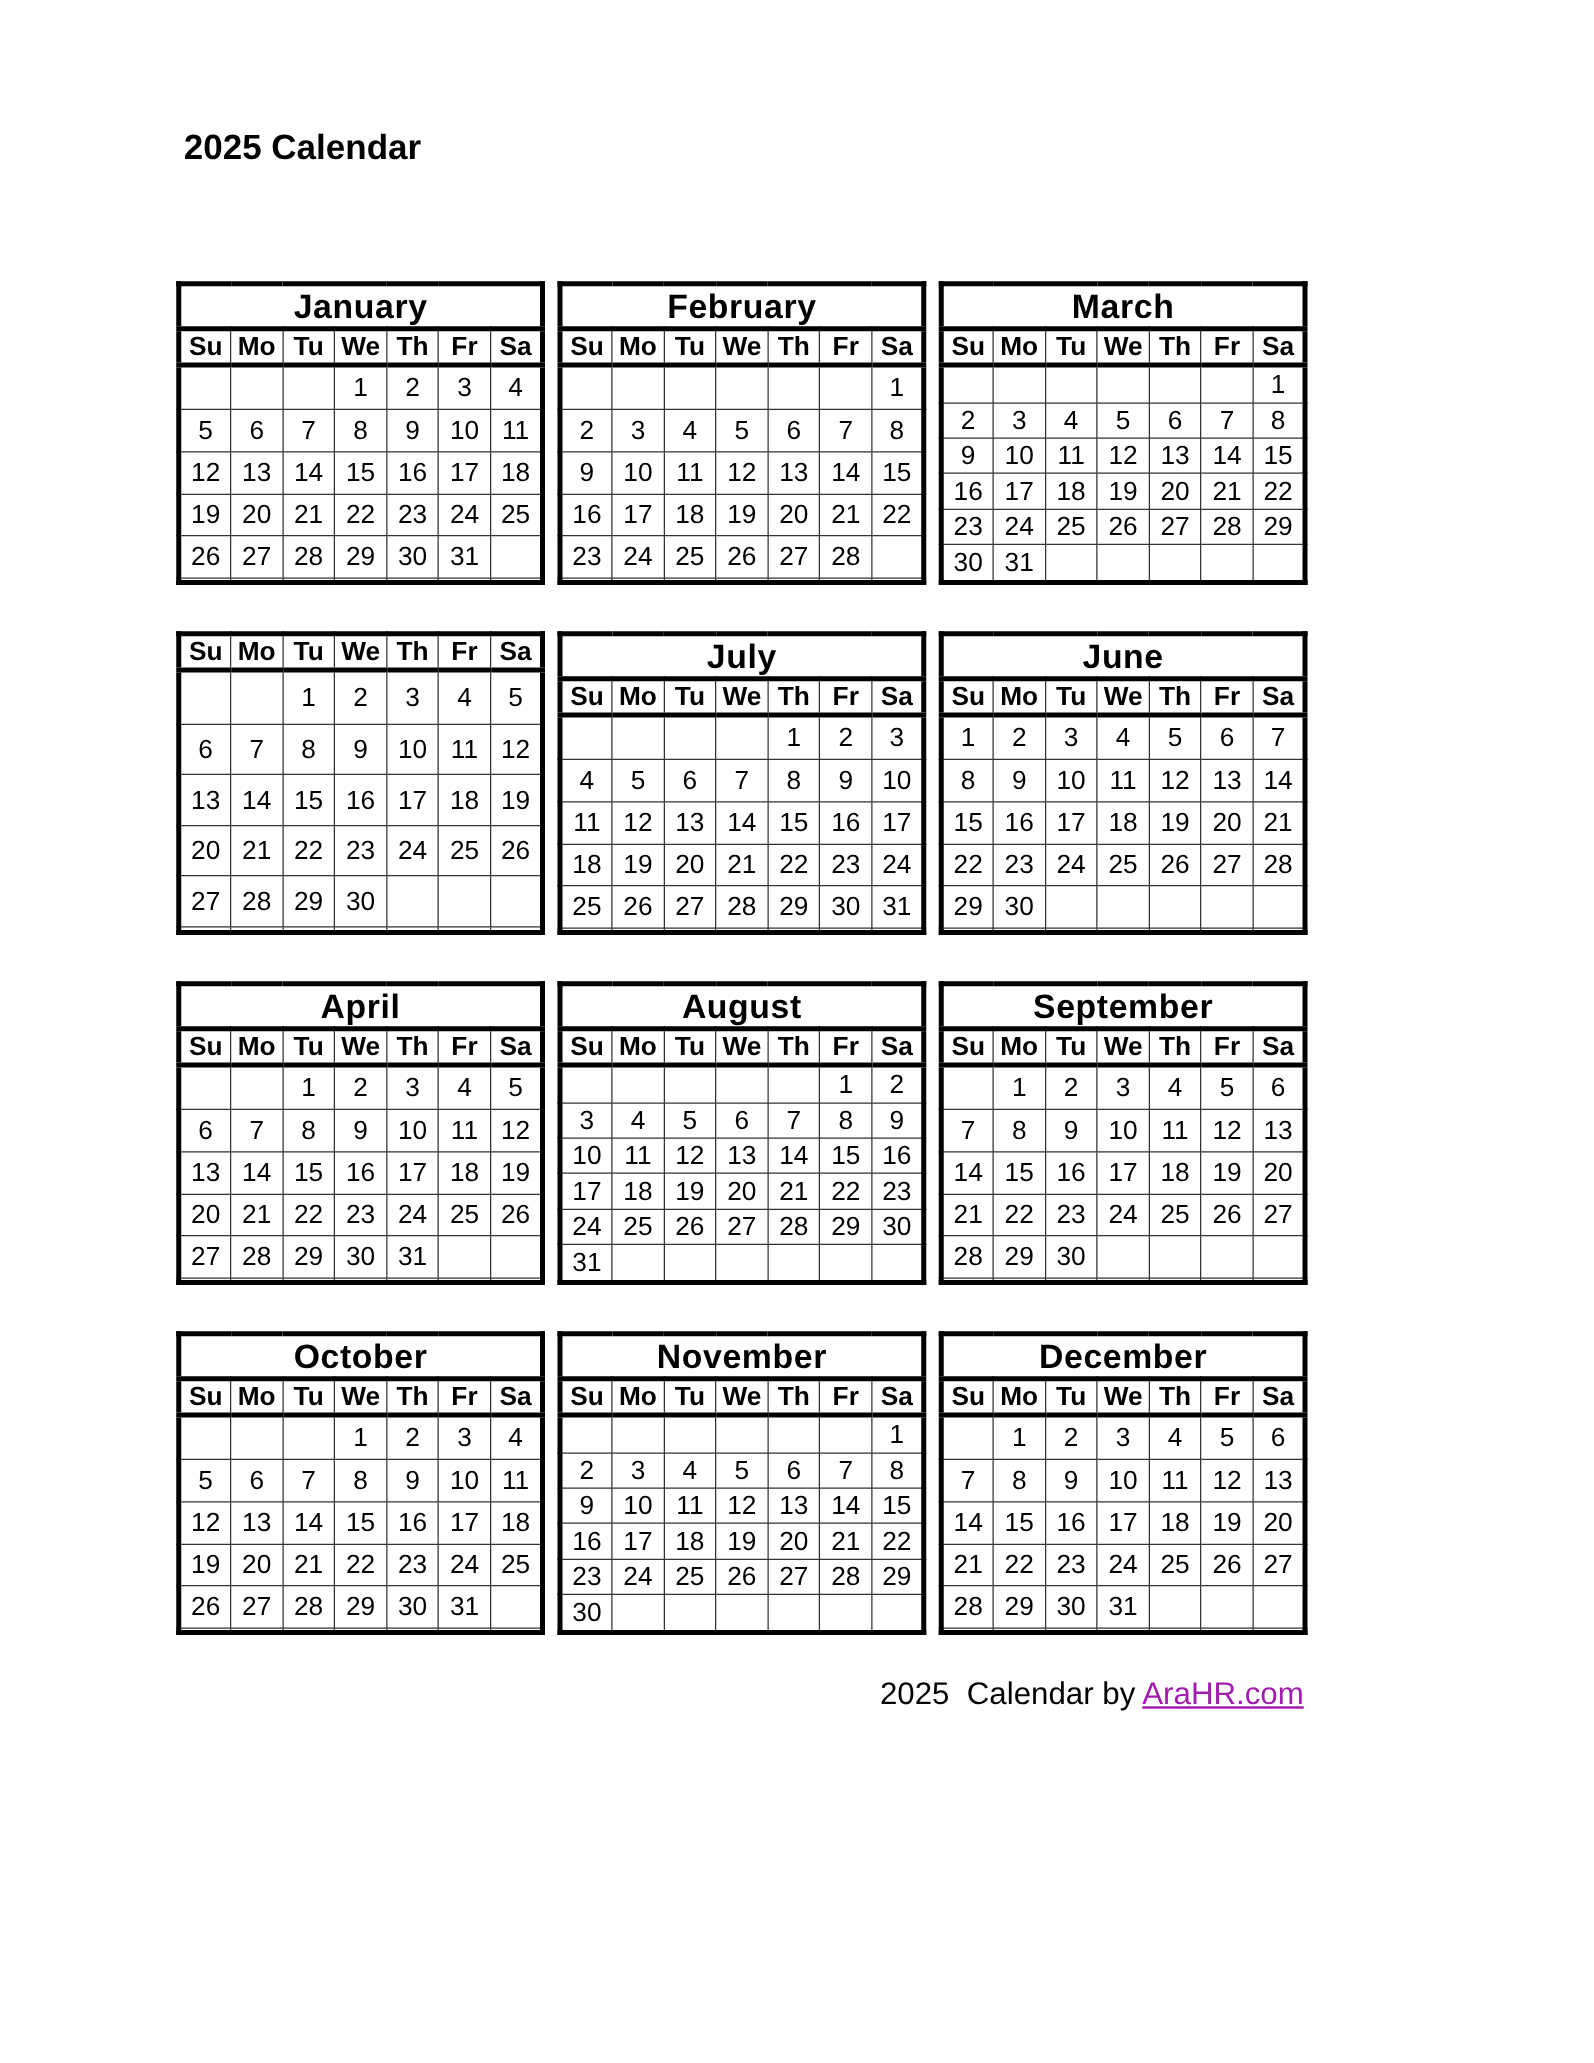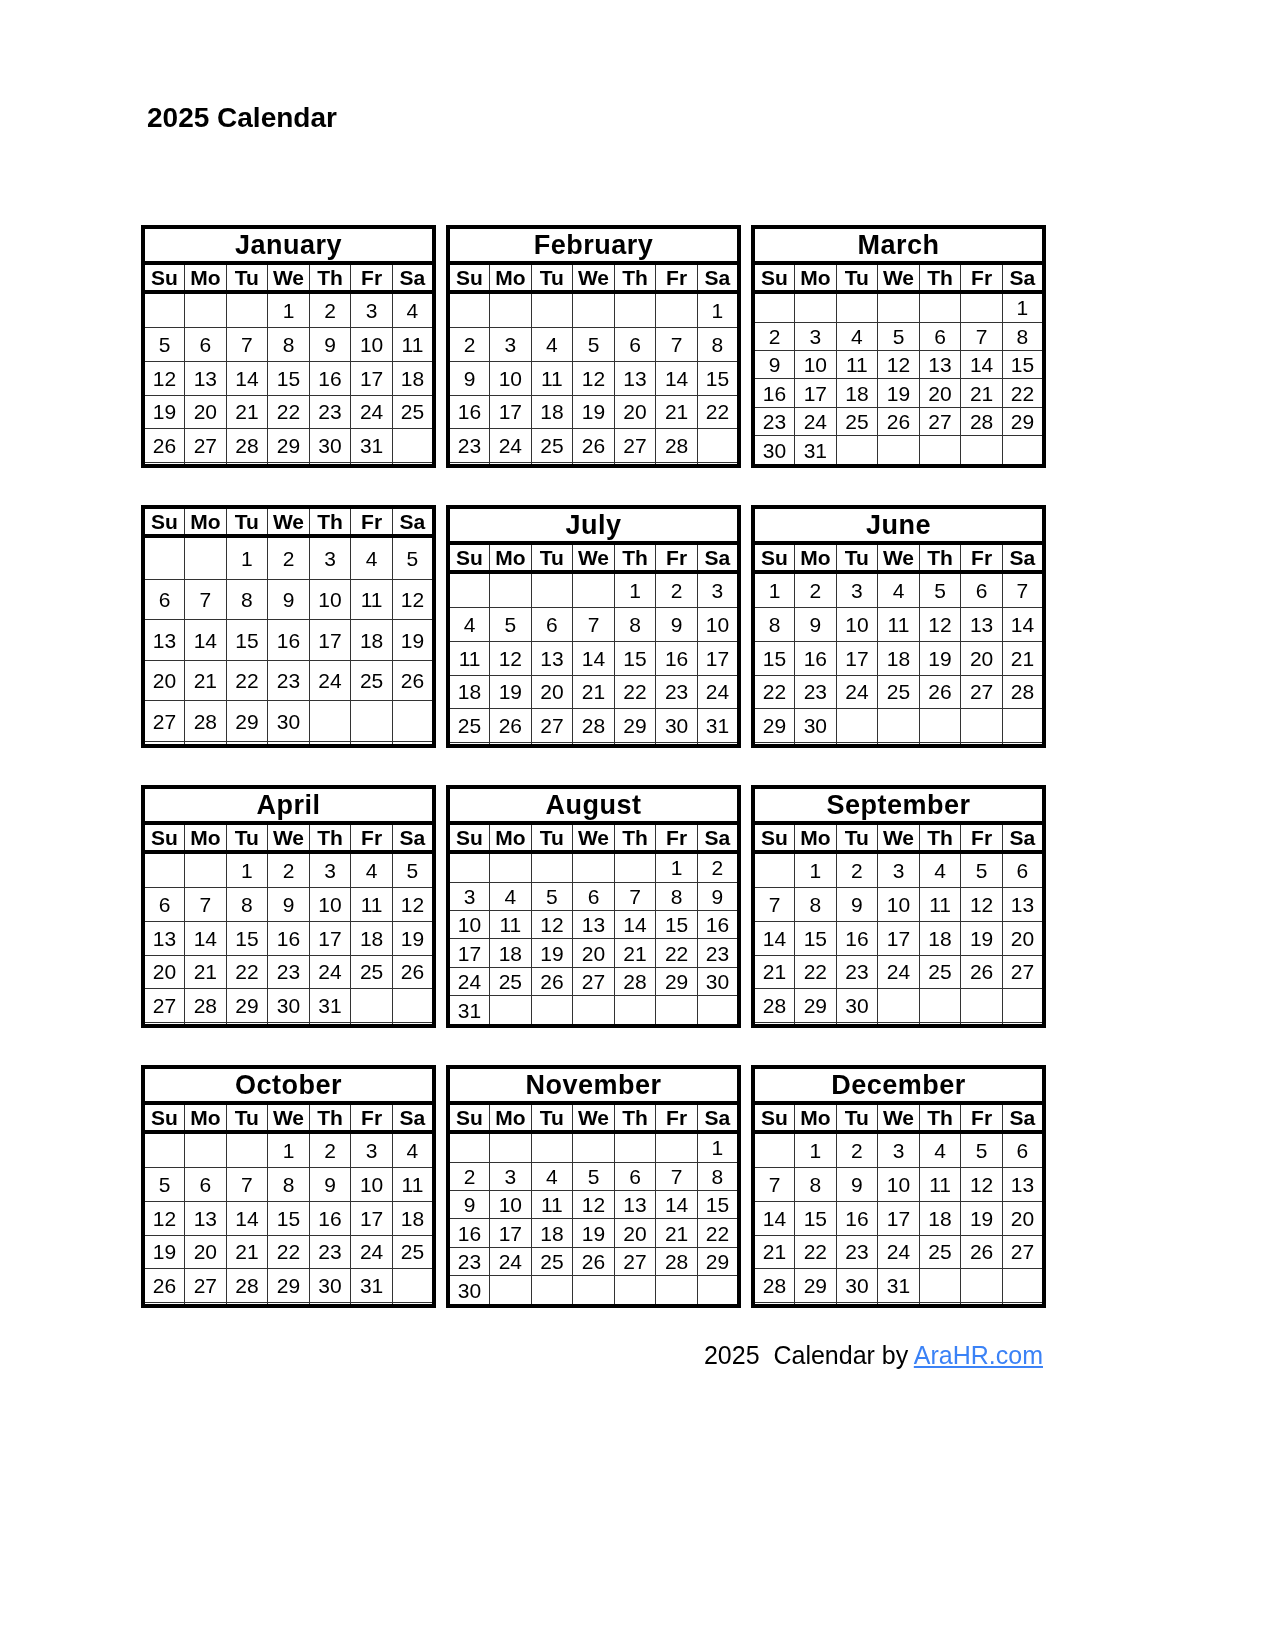--- a/index.html
+++ b/index.html
@@ -72,21 +72,21 @@
   }
   .footer {
     position: absolute;
     top: 1341px;
     right: 232px;
     font-size: 25px;
     white-space: nowrap;
   }
   .footer .pre { white-space: pre; margin-left: 45px; }
   .footer a.footer-link {
-    color: #3b82f6;
+    color: #a21caf;
     text-decoration: underline;
     cursor: pointer;
   }
 </style>
 </head>
 <body>
 
 <div class="page">
 
   <h1 class="page-title">2025 Calendar</h1>

